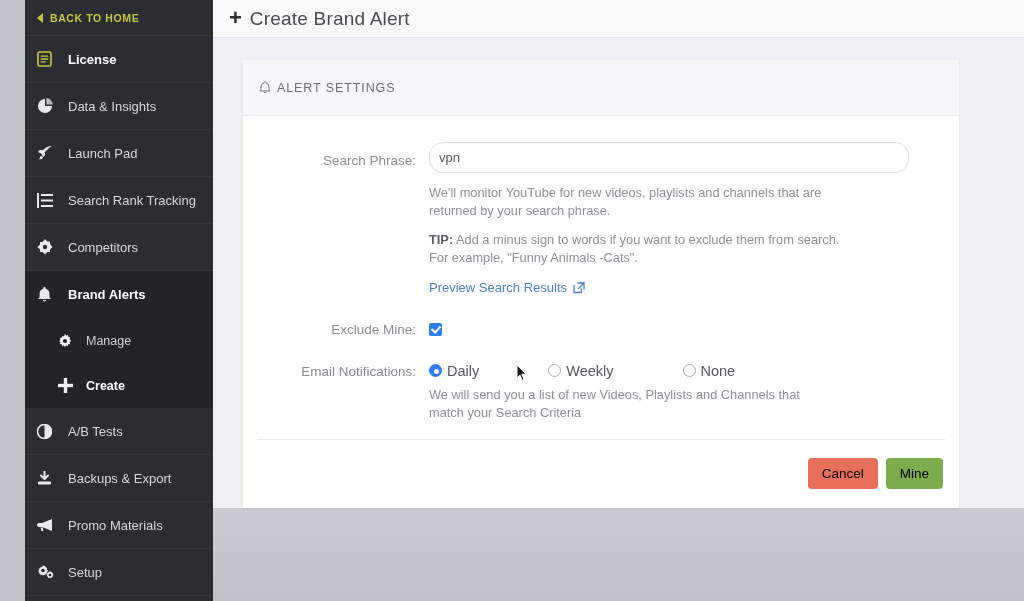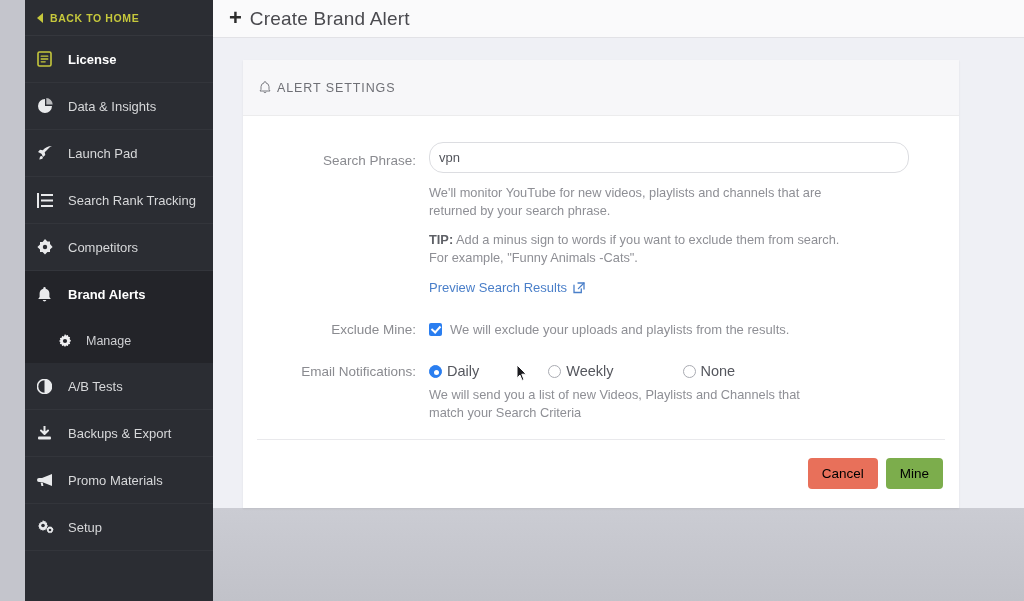--- a/index.html
+++ b/index.html
@@ -369,20 +369,30 @@
       <div class="sub-item">
         <span class="ico">
           <svg width="14" height="14" viewBox="0 0 14 14">
             <path d="M7 0l1.1 1.5 1.8-.5.4 1.8 1.8.4-.5 1.8L13.1 7l-1.5 1.1.5 1.8-1.8.4-.4 1.8-1.8-.5L7 13.1l-1.1-1.5-1.8.5-.4-1.8-1.8-.4.5-1.8L.9 7l1.5-1.1-.5-1.8 1.8-.4.4-1.8 1.8.5L7 0z" fill="currentColor"></path>
             <circle cx="7" cy="7" r="2.1" fill="#232429"></circle>
           </svg>
         </span>
         <span>Manage</span>
       </div>
 
+      <div class="sub-item active">
+        <span class="ico">
+          <svg width="15" height="15" viewBox="0 0 15 15">
+            <rect x="5.8" y="0" width="3.4" height="15" fill="currentColor"></rect>
+            <rect x="0" y="5.8" width="15" height="3.4" fill="currentColor"></rect>
+          </svg>
+        </span>
+        <span>Create</span>
+        <span class="active-pointer"></span>
+      </div>
     </div>
 
     <div class="nav-item">
       <span class="ico">
         <svg width="15" height="15" viewBox="0 0 15 15">
           <circle cx="7.5" cy="7.5" r="7" fill="none" stroke="currentColor" stroke-width="1.6"></circle>
           <path d="M7.5.5A7 7 0 0 1 7.5 14.5z" fill="currentColor"></path>
         </svg>
       </span>
       <span class="lbl">A/B Tests</span>
@@ -466,21 +476,20 @@
             </a>
           </div>
         </div>
       </div>
 
       <div class="form-row" id="row-exclude">
         <div class="form-label">Exclude Mine:</div>
         <div class="form-field">
           <div class="cb-line">
             <span class="checkbox"></span>
-            <span class="cb-text">We will exclude your uploads and playlists from the results.</span>
           </div>
         </div>
       </div>
 
       <div class="form-row" id="row-email">
         <div class="form-label">Email Notifications:</div>
         <div class="form-field">
           <div class="radios">
             <span class="radio-opt">
               <span class="radio on"></span>

